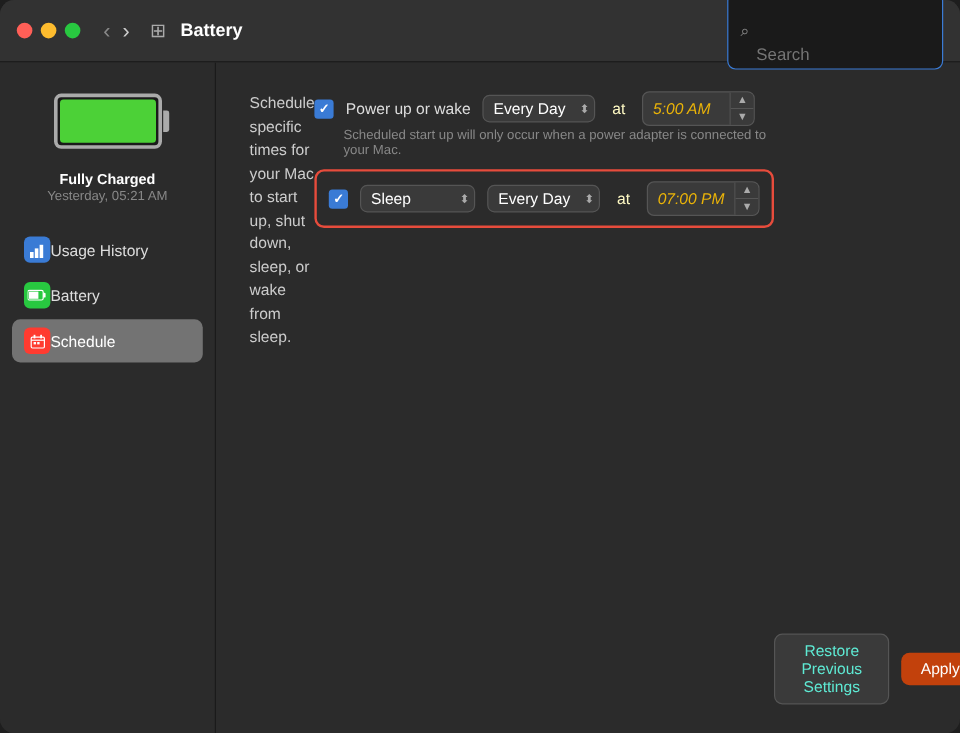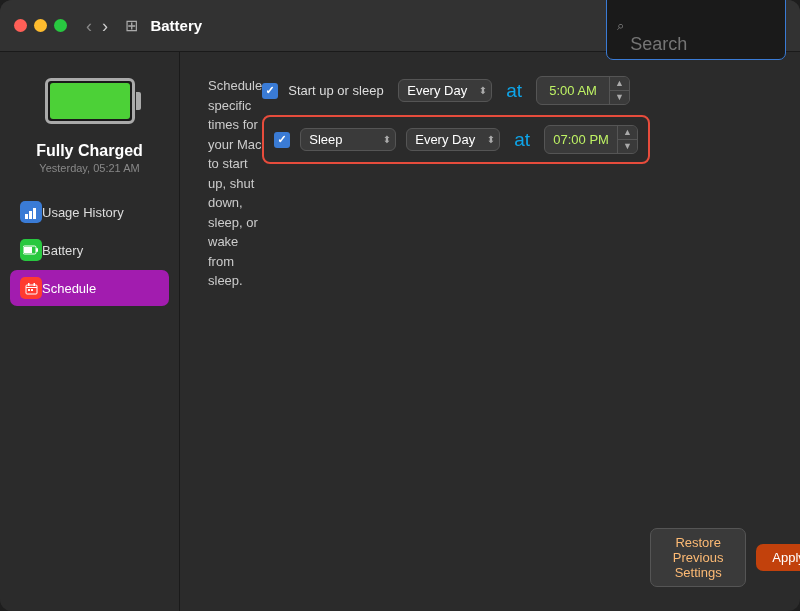--- a/index.html
+++ b/index.html
@@ -92,21 +92,21 @@
       padding: 4px 10px;
       gap: 6px;
       width: 180px;
     }
 
     .search-box input {
       background: none;
       border: none;
       outline: none;
       color: #3b82f6;
-      font-size: 18px;
+      font-size: 14px;
       width: 130px;
       margin-top: 38px;
     }
 
     .search-icon-char {
       color: #888;
       font-size: 13px;
     }
 
     
@@ -158,21 +158,21 @@
       position: absolute;
       left: 2px;
       top: 2px;
       bottom: 2px;
       width: calc(100% - 4px);
       background: #4cd137;
       border-radius: 3px;
     }
 
     .battery-status {
-      font-size: 16px;
+      font-size: 12px;
       font-weight: 600;
       color: #fff;
       margin-top: 8px;
       text-align: center;
     }
 
     .battery-date {
       font-size: 11px;
       color: #888;
       margin-top: 2px;
@@ -191,21 +191,21 @@
       gap: 0;
       padding: 7px 10px;
       border-radius: 7px;
       cursor: pointer;
       font-size: 13px;
       color: #ddd;
       margin-bottom: 2px;
     }
 
     .sidebar-item.active {
-      background: #a21caf;
+      background: #737373;
       color: #fff;
     }
 
     .sidebar-icon {
       width: 22px;
       height: 22px;
       border-radius: 5px;
       display: flex;
       align-items: center;
       justify-content: center;
@@ -292,40 +292,40 @@
 
     .select-arrow {
       position: absolute;
       right: 5px;
       color: #aaa;
       font-size: 10px;
       pointer-events: none;
     }
 
     .at-label {
-      font-size: 19px;
-      color: #0ea5e9;
+      font-size: 13px;
+      color: #fef9c3;
       margin: 0 4px;
     }
 
     .time-input-wrapper {
       display: flex;
       align-items: center;
       background: #3a3a3a;
       border: 1px solid #555;
       border-radius: 6px;
       overflow: hidden;
     }
 
     .time-value {
       font-size: 13px;
-      color: #bef264;
+      color: #eab308;
       padding: 3px 8px;
       min-width: 72px;
-      text-align: center;
+      font-style: italic;
     }
 
     .time-stepper {
       display: flex;
       flex-direction: column;
       border-left: 1px solid #555;
     }
 
     .time-step {
       background: #3a3a3a;
@@ -387,21 +387,21 @@
       border-radius: 7px;
       font-size: 13px;
       padding: 6px 16px;
       cursor: pointer;
       border: none;
       outline: none;
     }
 
     .btn-secondary {
       background: #3a3a3a;
-      color: #fdba74;
+      color: #5eead4;
       border: 1px solid #555;
     }
 
     .btn-primary {
       background: #c2410c;
       color: #fff;
     }
   </style>
 </head>
 <body>
@@ -477,41 +477,42 @@
     <div class="content">
       <p class="description">Schedule specific times for your Mac to start up, shut down, sleep, or wake from sleep.</p>
 
       <div class="schedule-section">
 
         <div>
           <div class="schedule-row">
             <div class="checkbox">
               <span class="checkbox-check">✓</span>
             </div>
-            <span class="row-label">Start up or sleep</span>
+            <span class="row-label">Power up or wake</span>
 
             <div class="select-wrapper">
               <select class="mac-select">
                 <option>Every Day</option>
                 <option>Weekdays</option>
                 <option>Weekends</option>
               </select>
               <span class="select-arrow">⬍</span>
             </div>
 
             <span class="at-label">at</span>
 
             <div class="time-input-wrapper">
               <span class="time-value">5:00 AM</span>
               <div class="time-stepper">
                 <button class="time-step">▲</button>
                 <button class="time-step">▼</button>
               </div>
             </div>
           </div>
+          <div class="note-text">Scheduled start up will only occur when a power adapter is connected to your Mac.</div>
         </div>
 
         <div class="sleep-row-container">
           <div class="checkbox">
             <span class="checkbox-check">✓</span>
           </div>
 
           <div class="select-wrapper">
             <select class="mac-select sleep-select">
               <option>Sleep</option>

